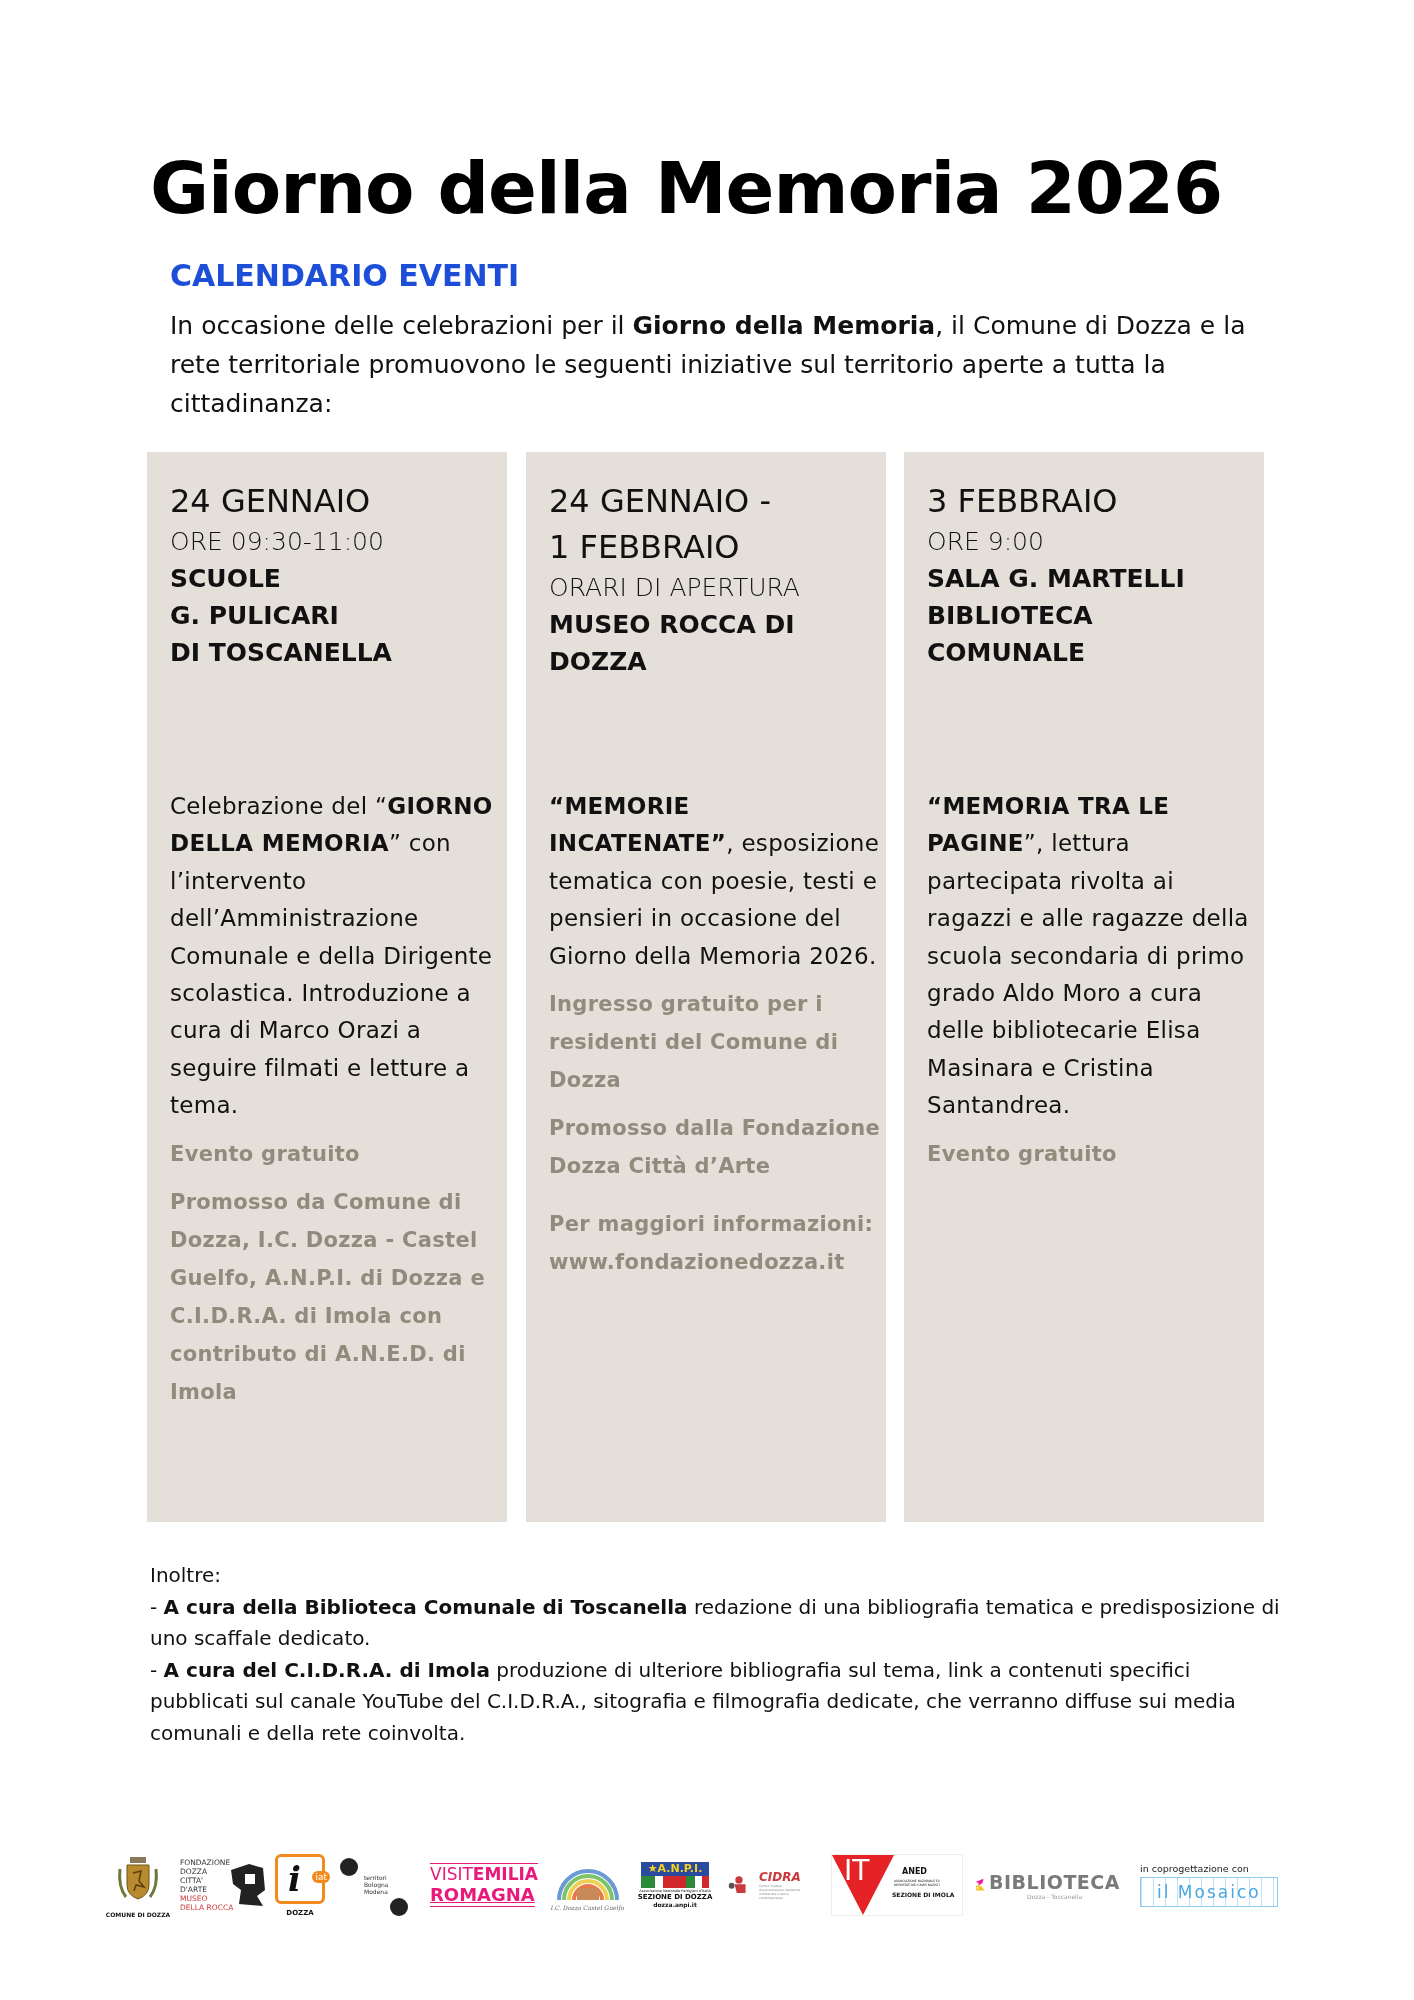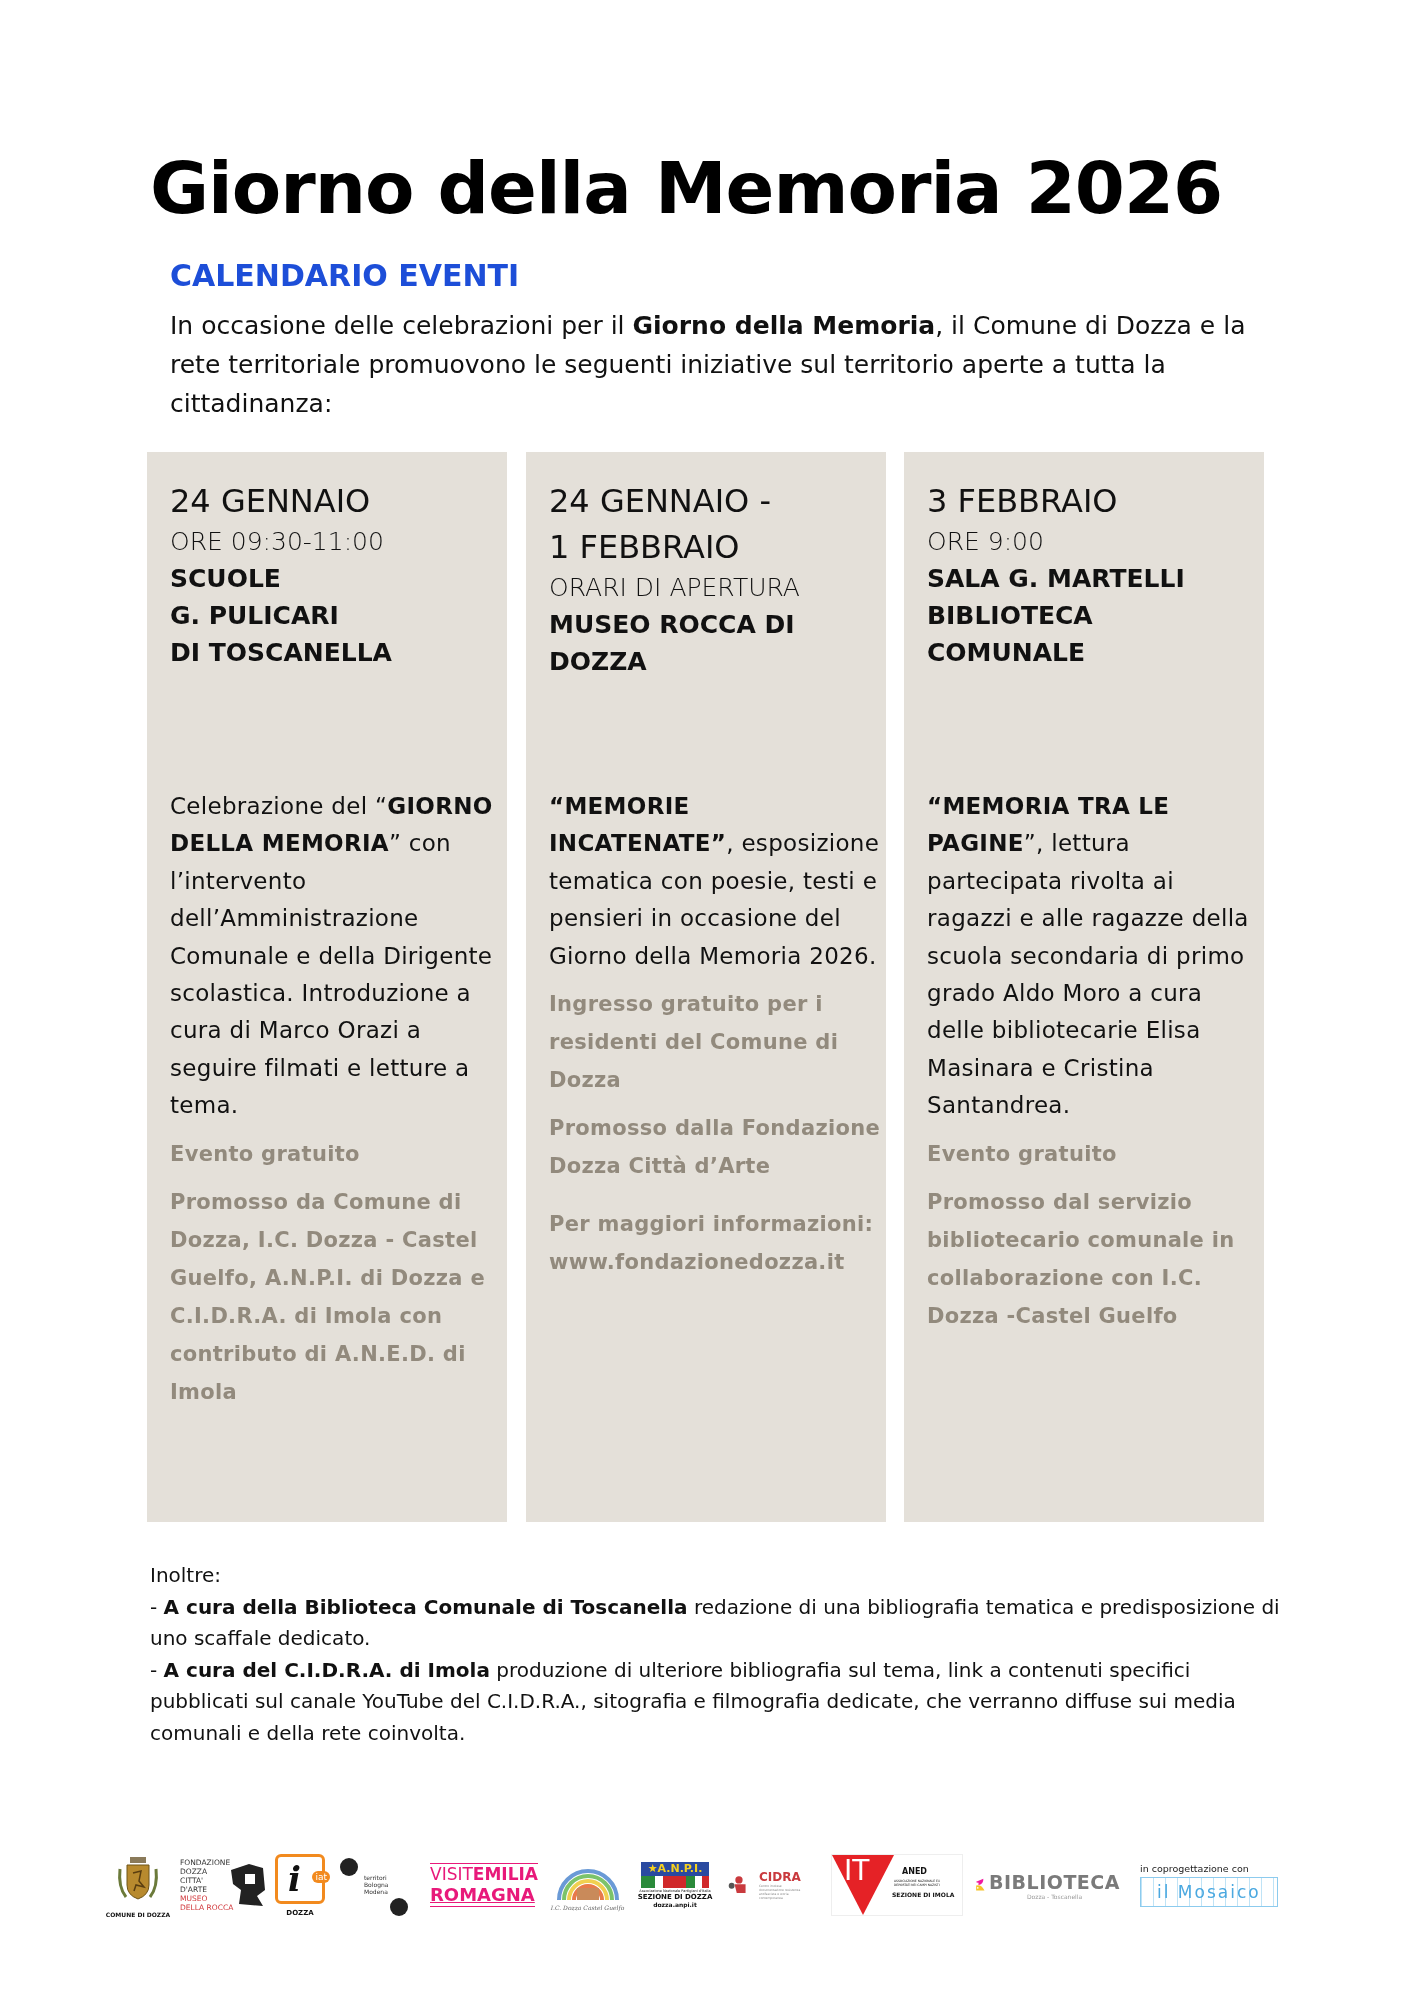--- a/index.html
+++ b/index.html
@@ -105,21 +105,20 @@
     <div class="time">ORE 9:00</div>
     <div class="place">
       <div>SALA G. MARTELLI</div>
       <div>BIBLIOTECA</div>
       <div>COMUNALE</div>
     </div>
   </div>
   <div class="desc">
     <b>“MEMORIA TRA LE PAGINE</b><span>”, lettura partecipata rivolta ai ragazzi e alle ragazze della scuola secondaria di primo grado Aldo Moro a cura delle bibliotecarie Elisa Masinara e Cristina Santandrea.</span>
     <div class="note">Evento gratuito</div>
-    <div class="note">Promosso dal servizio bibliotecario comunale in collaborazione con I.C. Dozza -Castel Guelfo</div>
   </div>
 </div>
 
 <div class="extra">
   <div>Inoltre:</div>
   <div><span>- </span><b>A cura della Biblioteca Comunale di Toscanella</b><span> redazione di una bibliografia tematica e predisposizione di uno scaffale dedicato.</span></div>
   <div><span>- </span><b>A cura del C.I.D.R.A. di Imola</b><span> produzione di ulteriore bibliografia sul tema, link a contenuti specifici pubblicati sul canale YouTube del C.I.D.R.A., sitografia e filmografia dedicate, che verranno diffuse sui media comunali e della rete coinvolta.</span></div>
 </div>
 
 <div class="logos">
@@ -193,21 +192,21 @@
     <div class="small" style="font-size:7px;font-weight:bold;white-space:nowrap;">SEZIONE DI DOZZA</div>
     <div class="small" style="font-size:6px;font-weight:bold;">dozza.anpi.it</div>
   </div>
 
   <div class="logo" style="left:628px;width:75px;">
     <svg width="26" height="26" viewBox="0 0 26 26">
       <circle cx="15" cy="6" r="5" fill="#c93a3e"></circle>
       <circle cx="5" cy="14" r="4" fill="#555"></circle>
       <path d="M9 12 H24 V24 H12 Z" fill="#c93a3e"></path>
     </svg>
-    <div style="margin-left:12px;">
+    <div style="margin-left:12px;font-style:italic;">
       <div class="small" style="font-size:12px;font-weight:bold;color:#c93a3e;">CIDRA</div>
       <div class="small" style="font-size:3px;width:44px;line-height:4px;color:#888;">Centro imolese documentazione resistenza antifascista e storia contemporanea</div>
     </div>
   </div>
 
   <div class="logo" style="left:728px;width:135px;justify-content:flex-end;">
     <div style="position:relative;width:130px;height:60px;background:#fff;border:1px solid #eee;">
       <svg width="62" height="60" viewBox="0 0 62 60" style="position:absolute;left:0;top:0;">
         <path d="M0 0 H62 L31 60 Z" fill="#e52226"></path>
       </svg>

